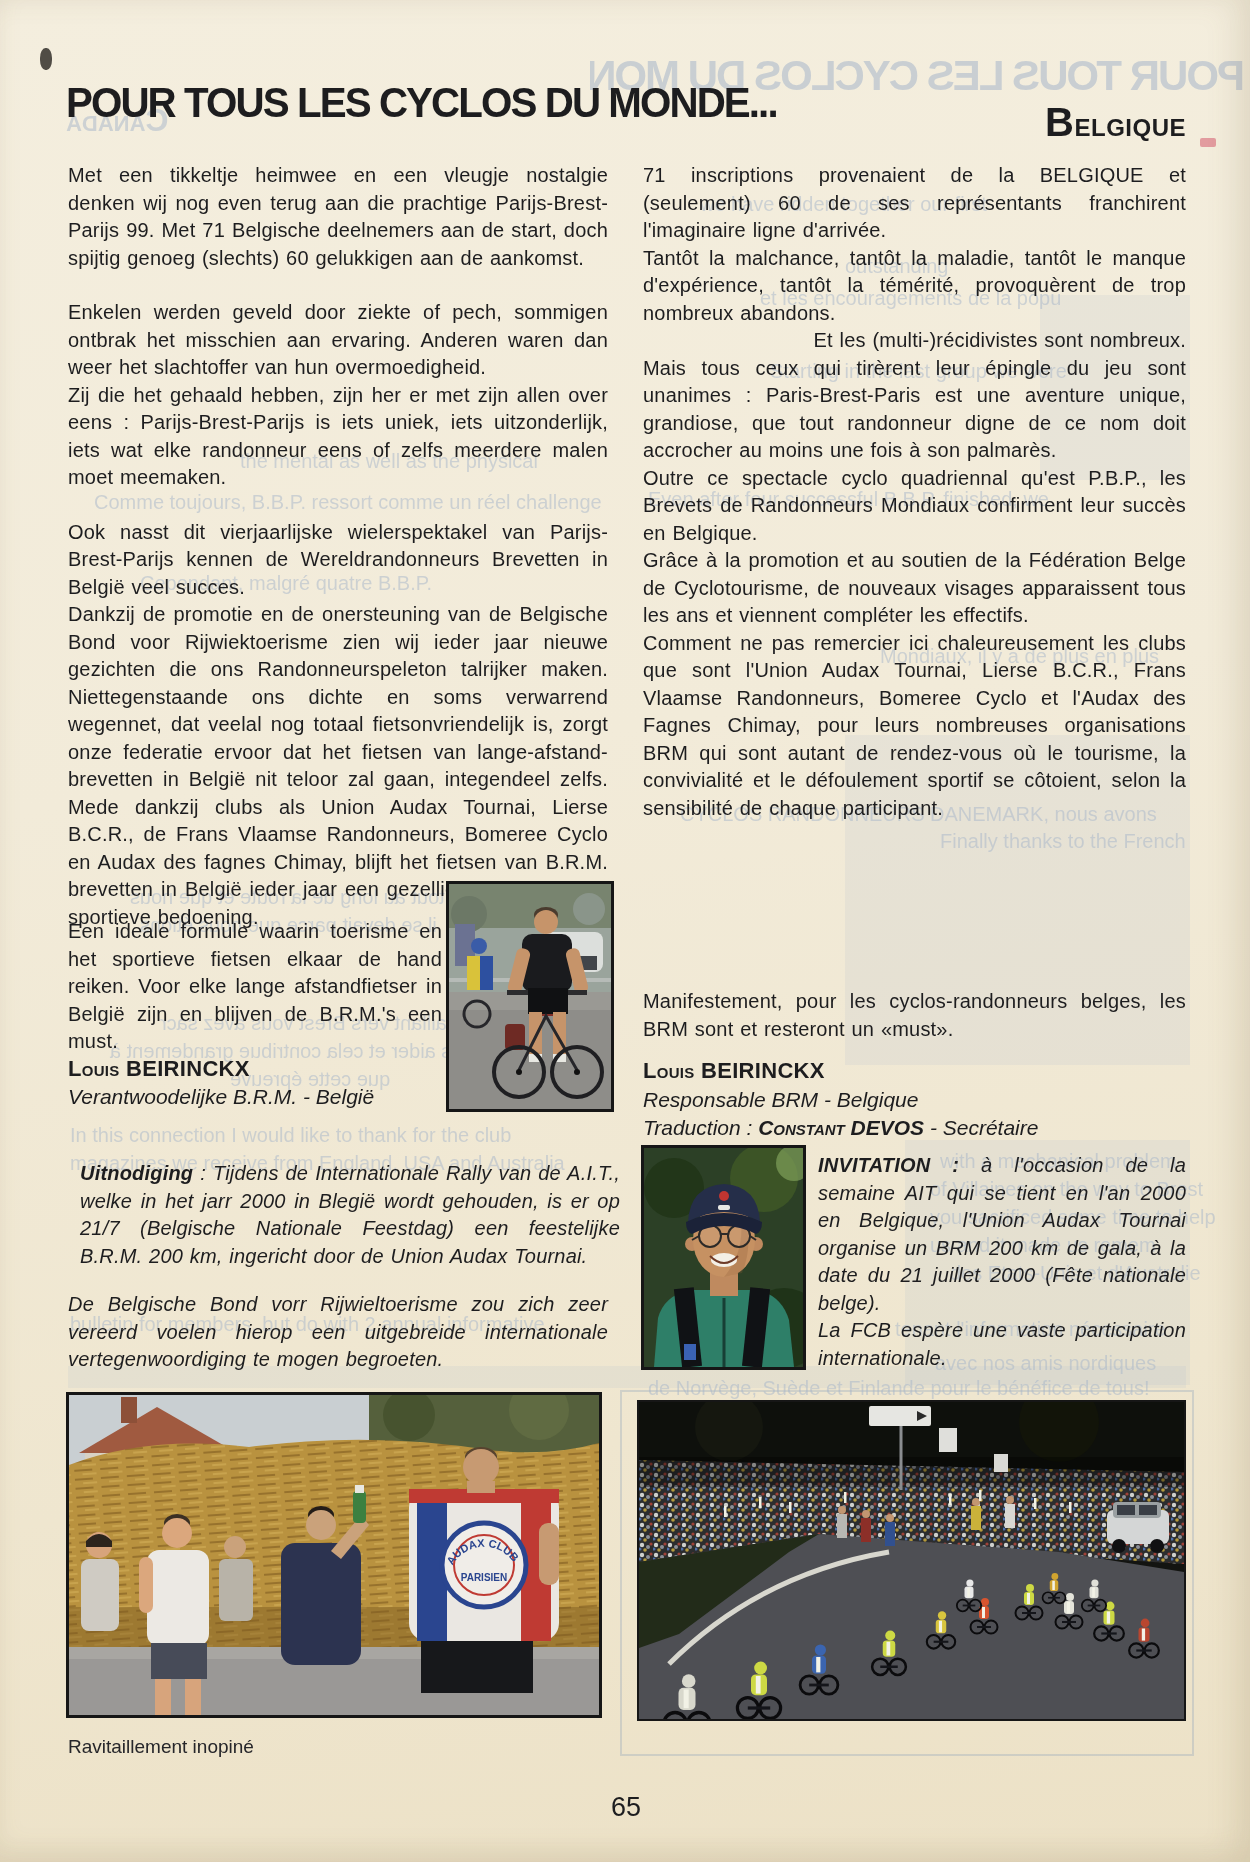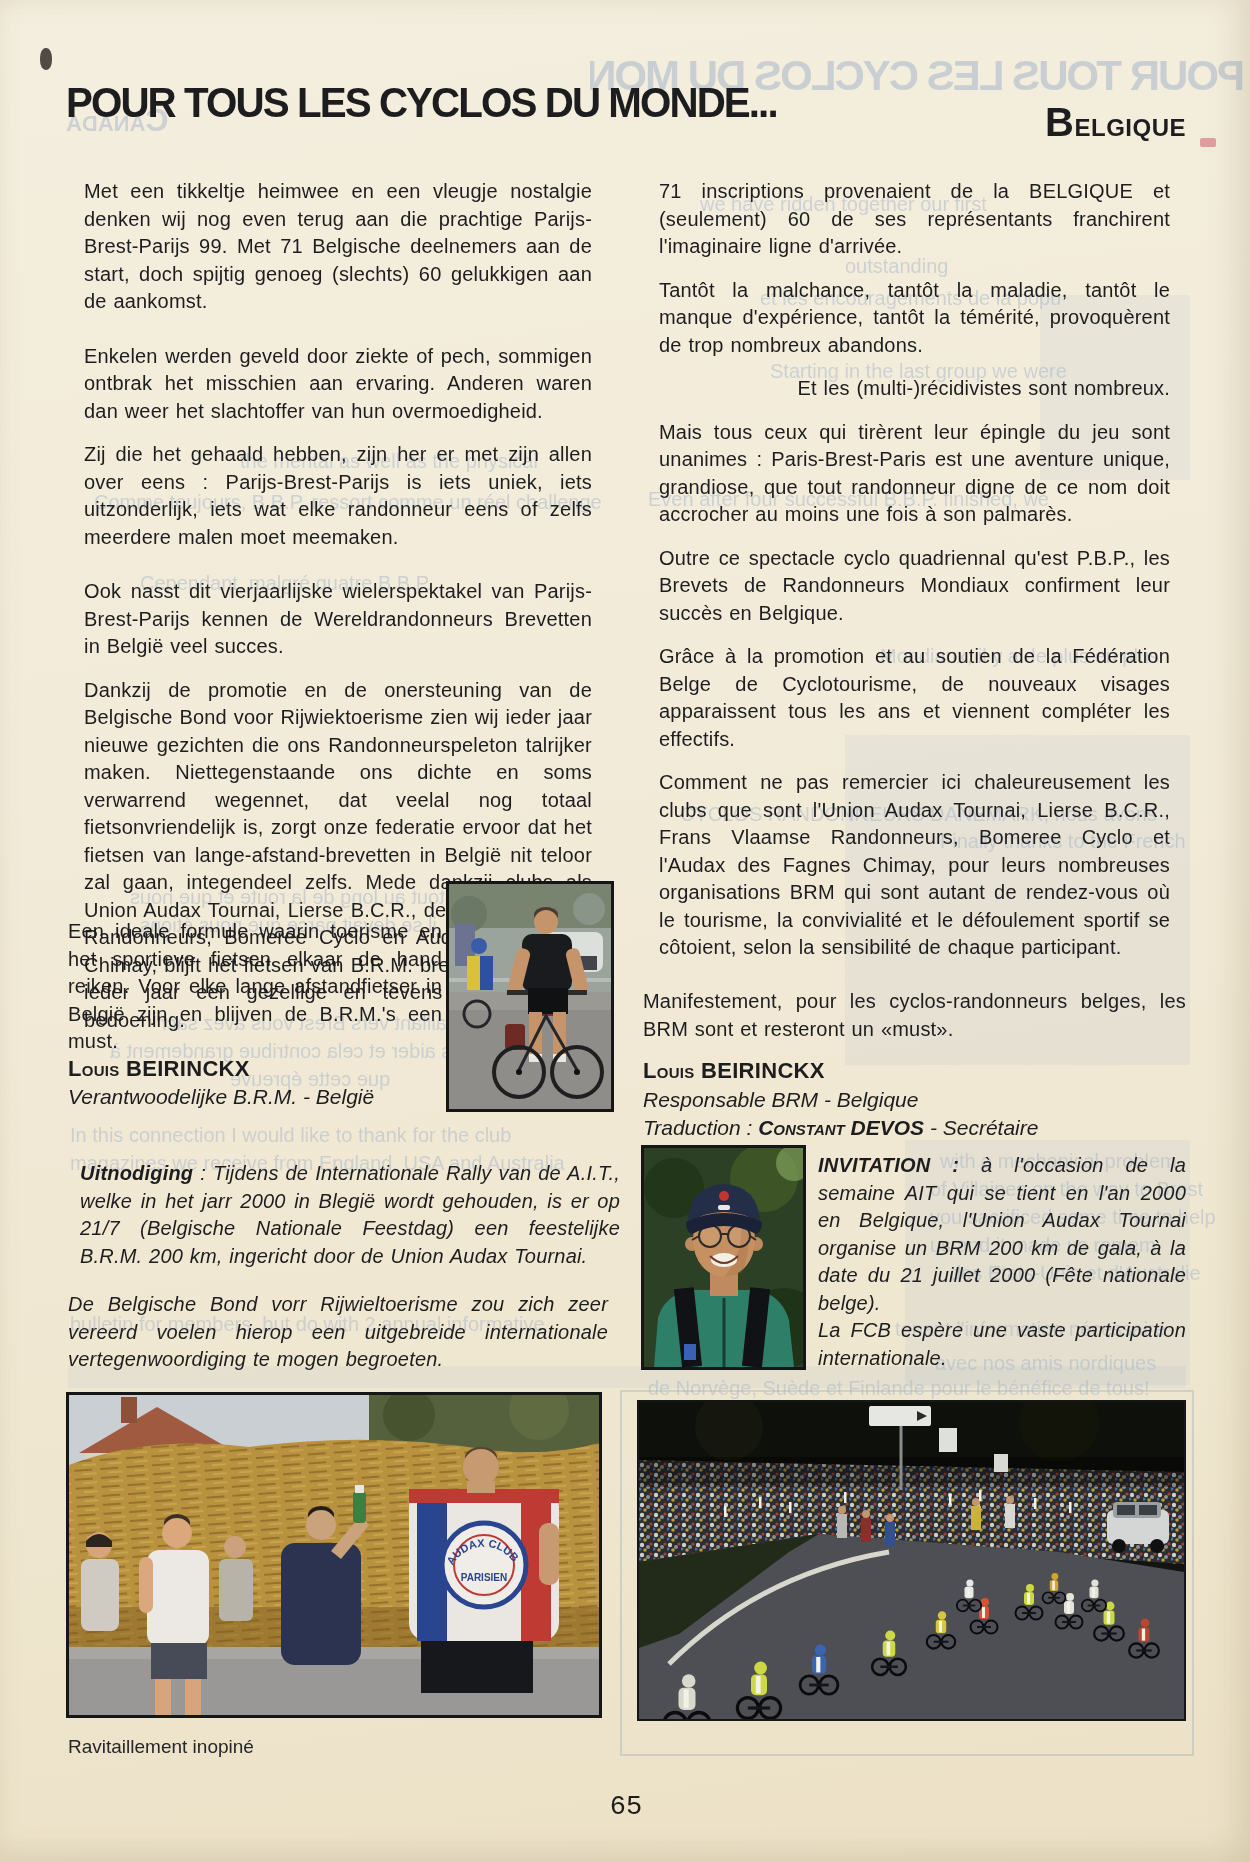--- a/index.html
+++ b/index.html
@@ -8,30 +8,30 @@
   .page{position:absolute;inset:0;
         background:linear-gradient(172deg,#f4eede 0%,#f2ebd9 40%,#efe6cf 75%,#ece1c6 100%);}
   .page::after{content:"";position:absolute;inset:0;pointer-events:none;
         box-shadow:inset -18px 0 28px rgba(120,100,60,.10), inset 0 -14px 24px rgba(120,100,60,.08);}
   .abs{position:absolute;}
   .title{font-size:42px;font-weight:700;letter-spacing:-2px;line-height:1;
          transform:scaleX(.96);transform-origin:left;white-space:nowrap;}
   .section{font-size:24px;font-weight:700;letter-spacing:.5px;}
   .section::first-letter{font-size:40px;}
   .body-text{font-size:20px;line-height:27.5px;text-align:justify;letter-spacing:.2px;word-spacing:1px;}
-  .para{margin:16px;}
+  .para{margin:0;}
   .para.gap{margin-bottom:27px;}
   .align-right{text-align:right;}
   .italic{font-style:italic;}
   .bold{font-weight:700;}
   .sc{font-variant:small-caps;}
   .sig-name{font-size:22px;font-weight:700;font-variant:small-caps;letter-spacing:.3px;}
   .sig-role{font-size:21px;font-style:italic;}
   .caption{font-size:19px;color:#26262a;}
-  .pagenum{font-family:Liberation Mono, monospace;font-size:27px;text-align:center;width:140px;}
+  .pagenum{font-family:Liberation Sans, sans-serif;font-size:27px;text-align:center;width:140px;}
   .photo{border:3px solid #161616;background:#888;}
   .photo svg{display:block;}
   
   .gh{color:#a7b6ca;opacity:.5;white-space:nowrap;pointer-events:none;font-size:20px;}
   .gh.big{font-size:42px;font-weight:700;letter-spacing:-2px;opacity:.55;overflow:hidden;}
   .gh.mir{transform:scaleX(-1);}
   .ghbox{background:rgba(173,188,206,.16);pointer-events:none;}
   .ghframe{border:2px solid rgba(150,165,185,.35);pointer-events:none;}
   
   .p-title{left:66px;top:54px;}

